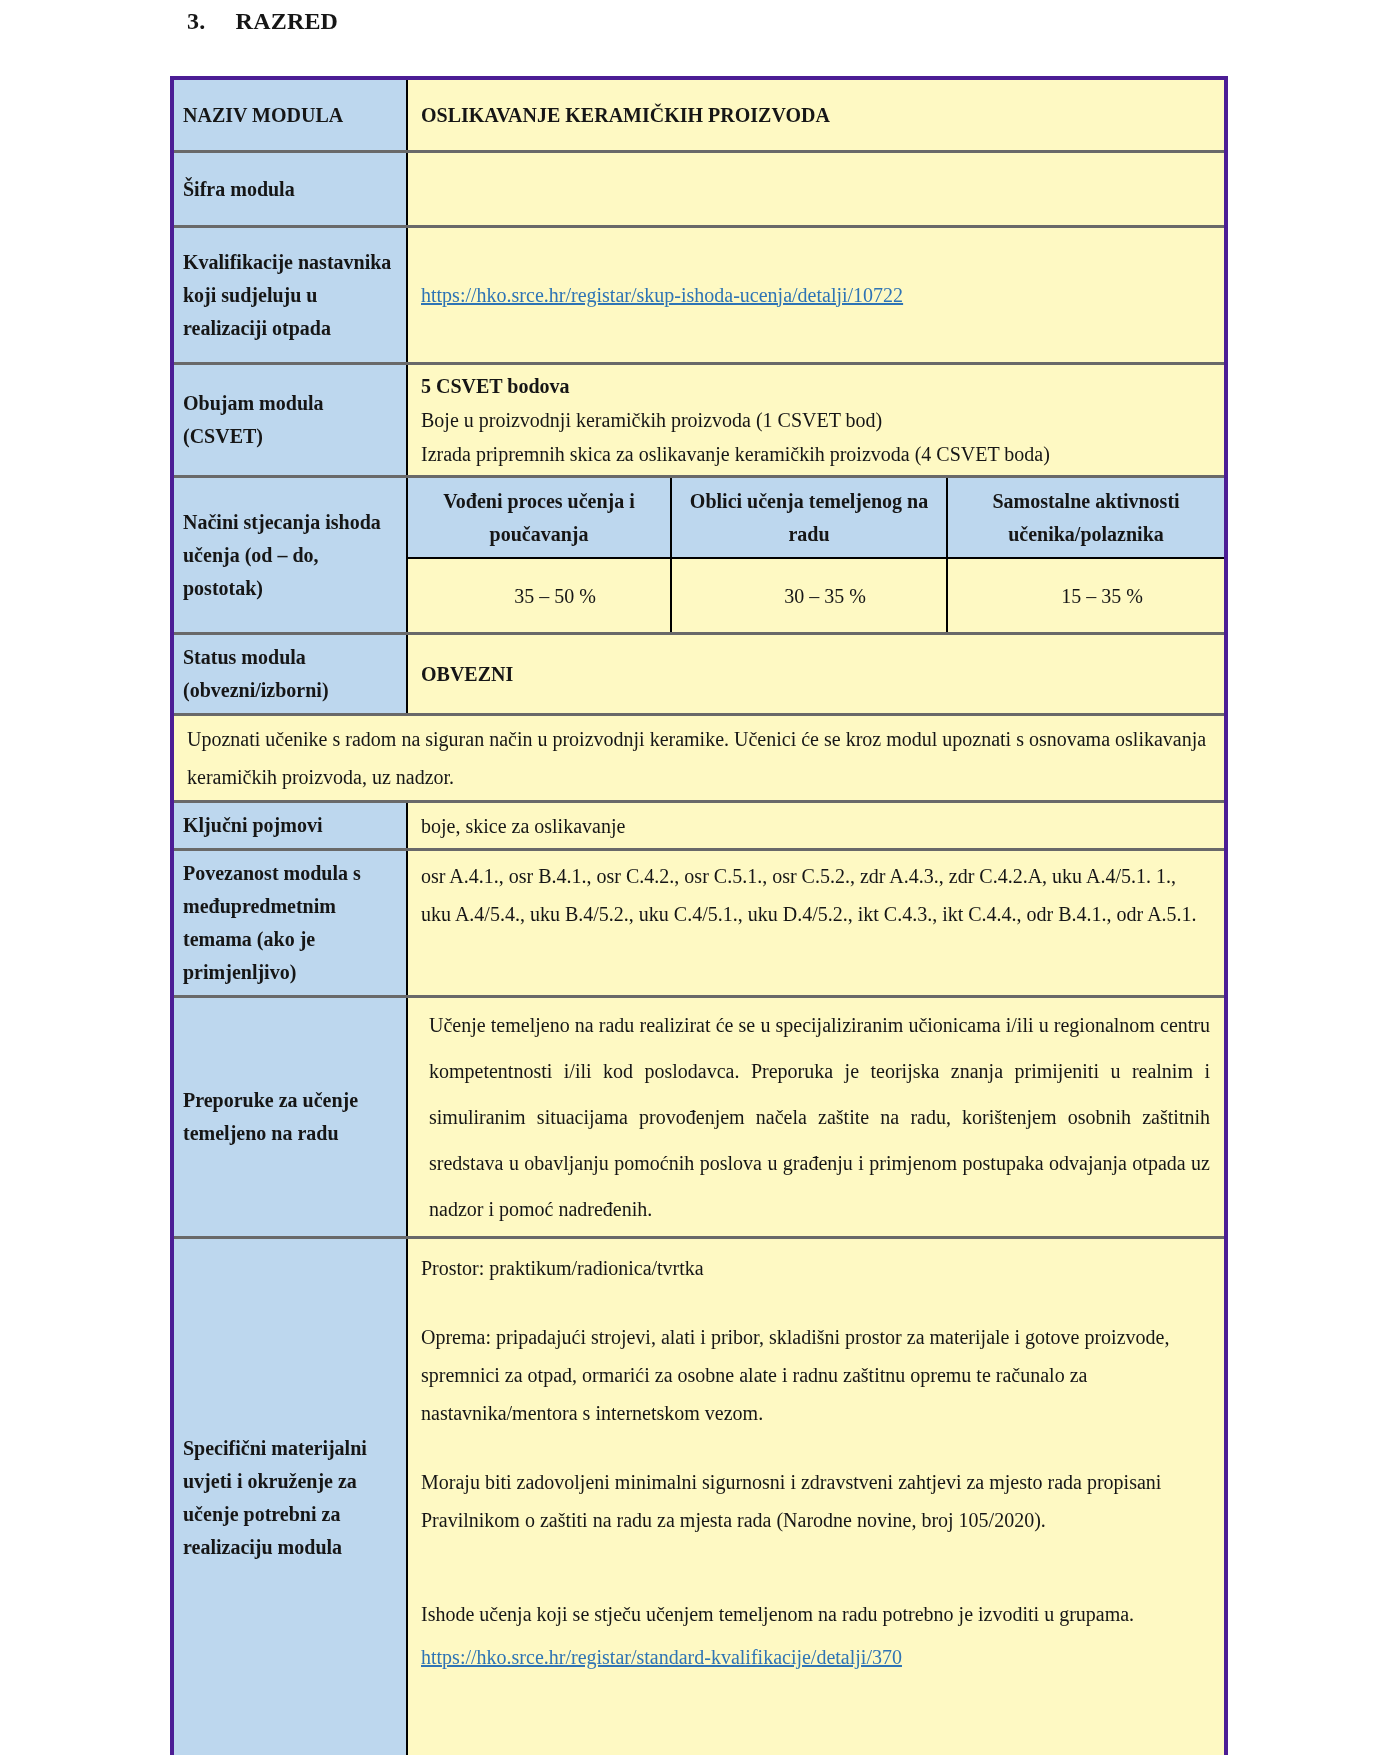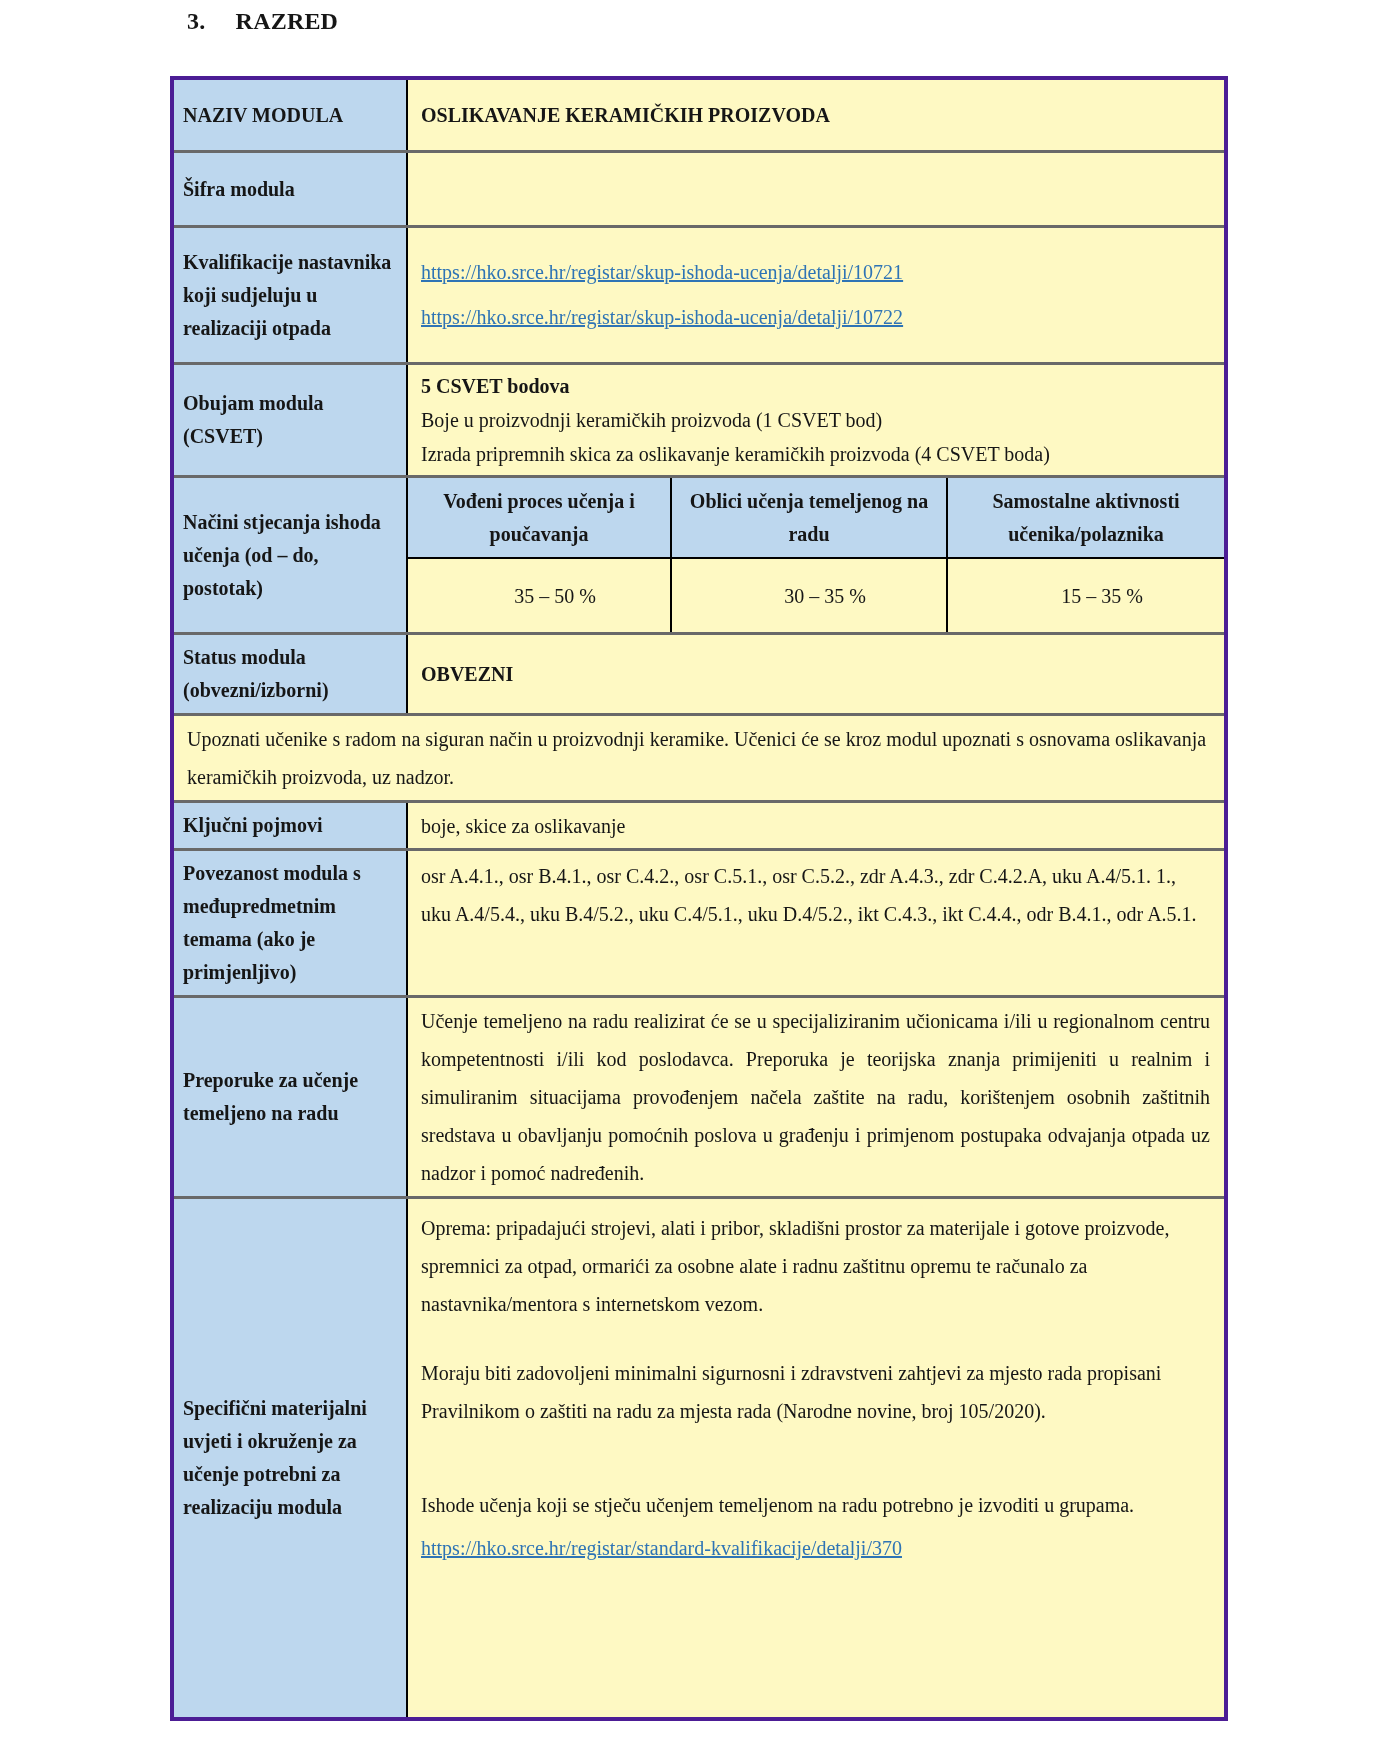--- a/index.html
+++ b/index.html
@@ -67,21 +67,21 @@
     line-height:33px; padding:4px 10px; font-size:20px;
   }
   .inner-val {
     min-height:72px; box-sizing:border-box;
     display:flex; align-items:center; justify-content:center; font-size:20px;padding-left:32px;
   }
   .bl { border-left:2px solid #000; }
 
   .cilj-text { line-height:38px; }
   .pov-text { line-height:38px; padding-top:2px; }
-  .just { text-align:justify; line-height:38px; }
+  .just { text-align:justify; line-height:46px;margin-left:8px; }
   .para { line-height:38px; margin:0 0 31px 0; }
   .para:last-of-type { margin-bottom:2px;margin-top:25px; }
   .spec-cell { padding-top:10px; padding-bottom:10px; }
 </style>
 </head>
 <body>
 
 <div class="page">
 
   <div class="doc-title">
@@ -97,21 +97,20 @@
     </div>
 
     <div class="trow r2">
       <div class="label-cell">Šifra modula</div>
       <div class="content-cell"></div>
     </div>
 
     <div class="trow r3">
       <div class="label-cell">Kvalifikacije nastavnika koji sudjeluju u realizaciji otpada</div>
       <div class="content-cell links-block">
-        <span class="link">https://hko.srce.hr/registar/skup-ishoda-ucenja/detalji/10721</span>
         <span class="link">https://hko.srce.hr/registar/skup-ishoda-ucenja/detalji/10722</span>
       </div>
     </div>
 
     <div class="trow r4">
       <div class="label-cell">Obujam modula (CSVET)</div>
       <div class="content-cell">
         <div class="bold">5 CSVET bodova</div>
         <div>Boje u proizvodnji keramičkih proizvoda (1 CSVET bod)</div>
         <div>Izrada pripremnih skica za oslikavanje keramičkih proizvoda (4 CSVET boda)</div>
@@ -158,20 +157,21 @@
     <div class="trow r10">
       <div class="label-cell">Preporuke za učenje temeljeno na radu</div>
       <div class="content-cell">
         <div class="just">Učenje temeljeno na radu realizirat će se u specijaliziranim učionicama i/ili u regionalnom centru kompetentnosti i/ili kod poslodavca. Preporuka je teorijska znanja primijeniti u realnim i simuliranim situacijama provođenjem načela zaštite na radu, korištenjem osobnih zaštitnih sredstava u obavljanju pomoćnih poslova u građenju i primjenom postupaka odvajanja otpada uz nadzor i pomoć nadređenih.</div>
       </div>
     </div>
 
     <div class="trow r11">
       <div class="label-cell">Specifični materijalni uvjeti i okruženje za učenje potrebni za realizaciju modula</div>
       <div class="content-cell top spec-cell">
+        <p class="para">Prostor: praktikum/radionica/tvrtka</p>
         <p class="para">Oprema: pripadajući strojevi, alati i pribor, skladišni prostor za materijale i gotove proizvode, spremnici za otpad, ormarići za osobne alate i radnu zaštitnu opremu te računalo za nastavnika/mentora s internetskom vezom.</p>
         <p class="para">Moraju biti zadovoljeni minimalni sigurnosni i zdravstveni zahtjevi za mjesto rada propisani Pravilnikom o zaštiti na radu za mjesta rada (Narodne novine, broj 105/2020).</p>
         <p class="para">Ishode učenja koji se stječu učenjem temeljenom na radu potrebno je izvoditi u grupama.</p>
         <span class="link">https://hko.srce.hr/registar/standard-kvalifikacije/detalji/370</span>
       </div>
     </div>
 
   </div>
 </div>
 

